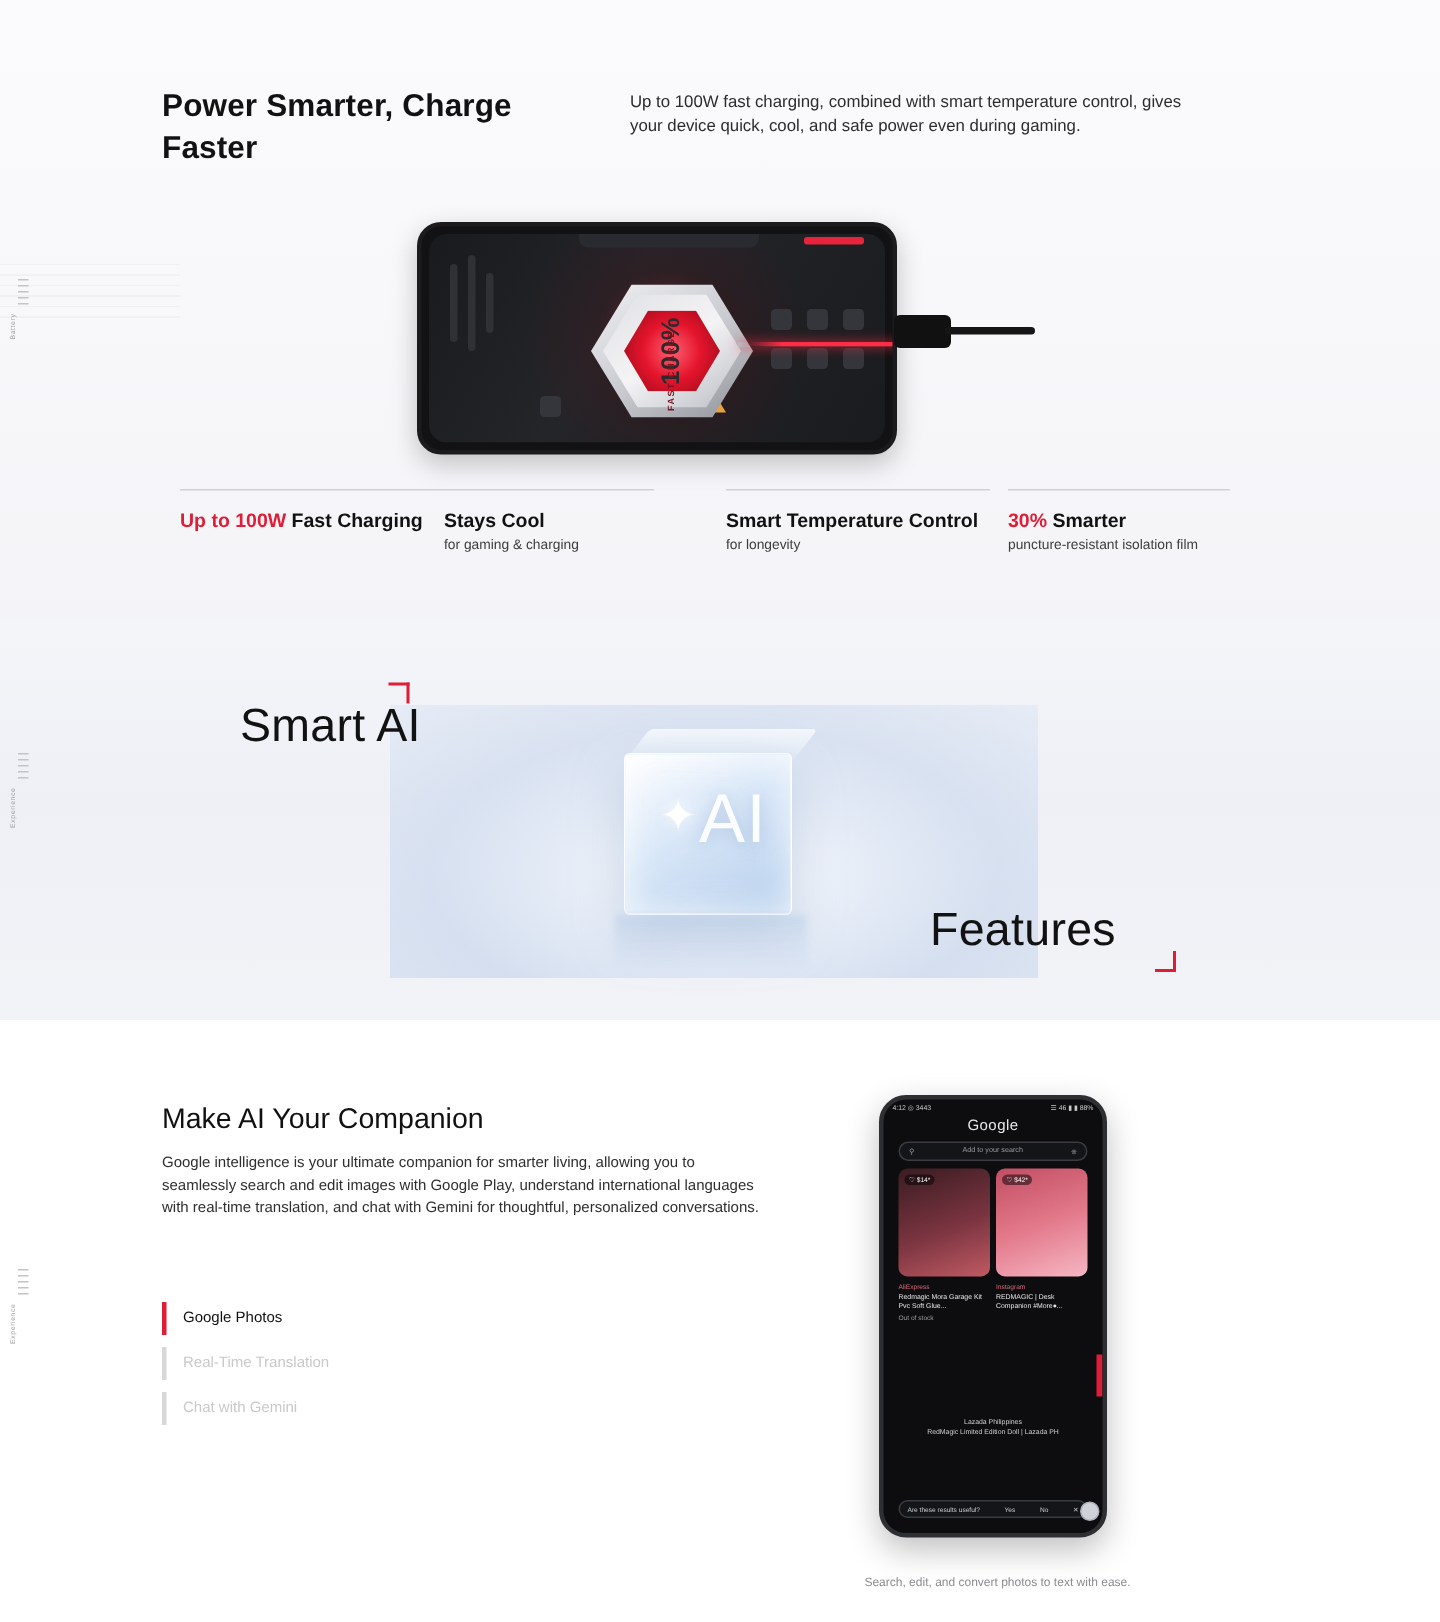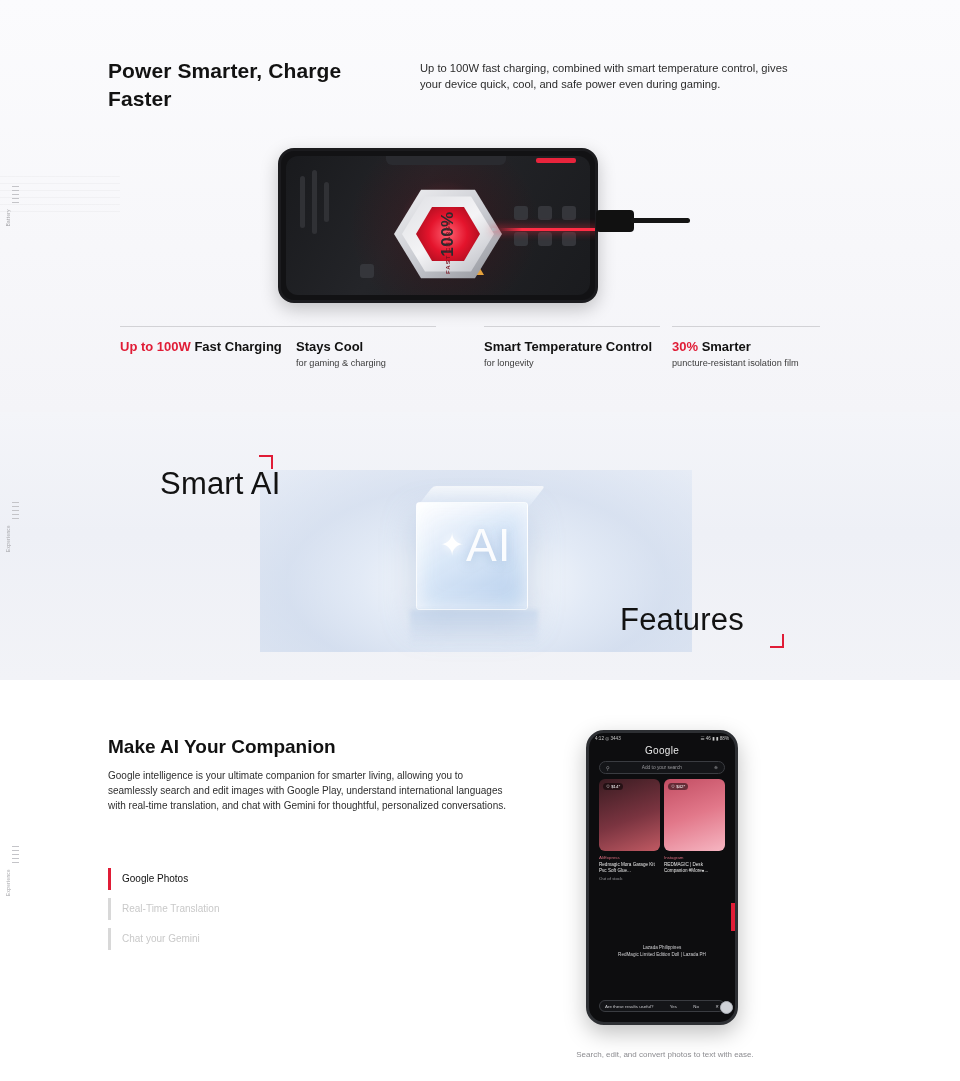--- a/index.html
+++ b/index.html
@@ -169,21 +169,21 @@
     position:absolute; left:259px; top:43px; width:14px; height:14px;
     border-top:2px solid #e01c36; border-right:2px solid #e01c36;
   }
   .corner-br {
     position:absolute; left:770px; top:222px; width:14px; height:14px;
     border-bottom:2px solid #e01c36; border-right:2px solid #e01c36;
   }
 
   
   .sec-comp { position:absolute; left:0; top:680px; width:960px; height:401px; background:#ffffff; }
-  .comp-title { position:absolute; left:108px; top:56px; font-size:19px; font-weight:700; color:#111; }
+  .comp-title { position:absolute; left:108px; top:56px; font-size:19px; font-weight:400; color:#111; }
   .comp-desc {
     position:absolute; left:108px; top:88px; width:400px;
     font-size:10px; line-height:1.5; color:#2e2e2e;
   }
   .comp-list { position:absolute; left:108px; top:184px; width:320px; }
   .comp-item {
     position:relative; padding-left:14px; font-size:10px; line-height:30px; color:#c9c9c9;
   }
   .comp-item.active { color:#111; }
   .comp-item .bar {
@@ -352,21 +352,21 @@
       <div class="comp-item active">
         <span class="bar"></span>
         <span>Google Photos</span>
       </div>
       <div class="comp-item">
         <span class="bar"></span>
         <span>Real-Time Translation</span>
       </div>
       <div class="comp-item">
         <span class="bar"></span>
-        <span>Chat your Gemini</span>
+        <span>Chat with Gemini</span>
       </div>
     </div>
 
     <div class="mini-phone">
       <div class="mp-status">
         <span>4:12 ◎ 3443</span>
         <span>☰ 46 ▮ ▮ 88%</span>
       </div>
       <div class="mp-google">Google</div>
       <div class="mp-search">

